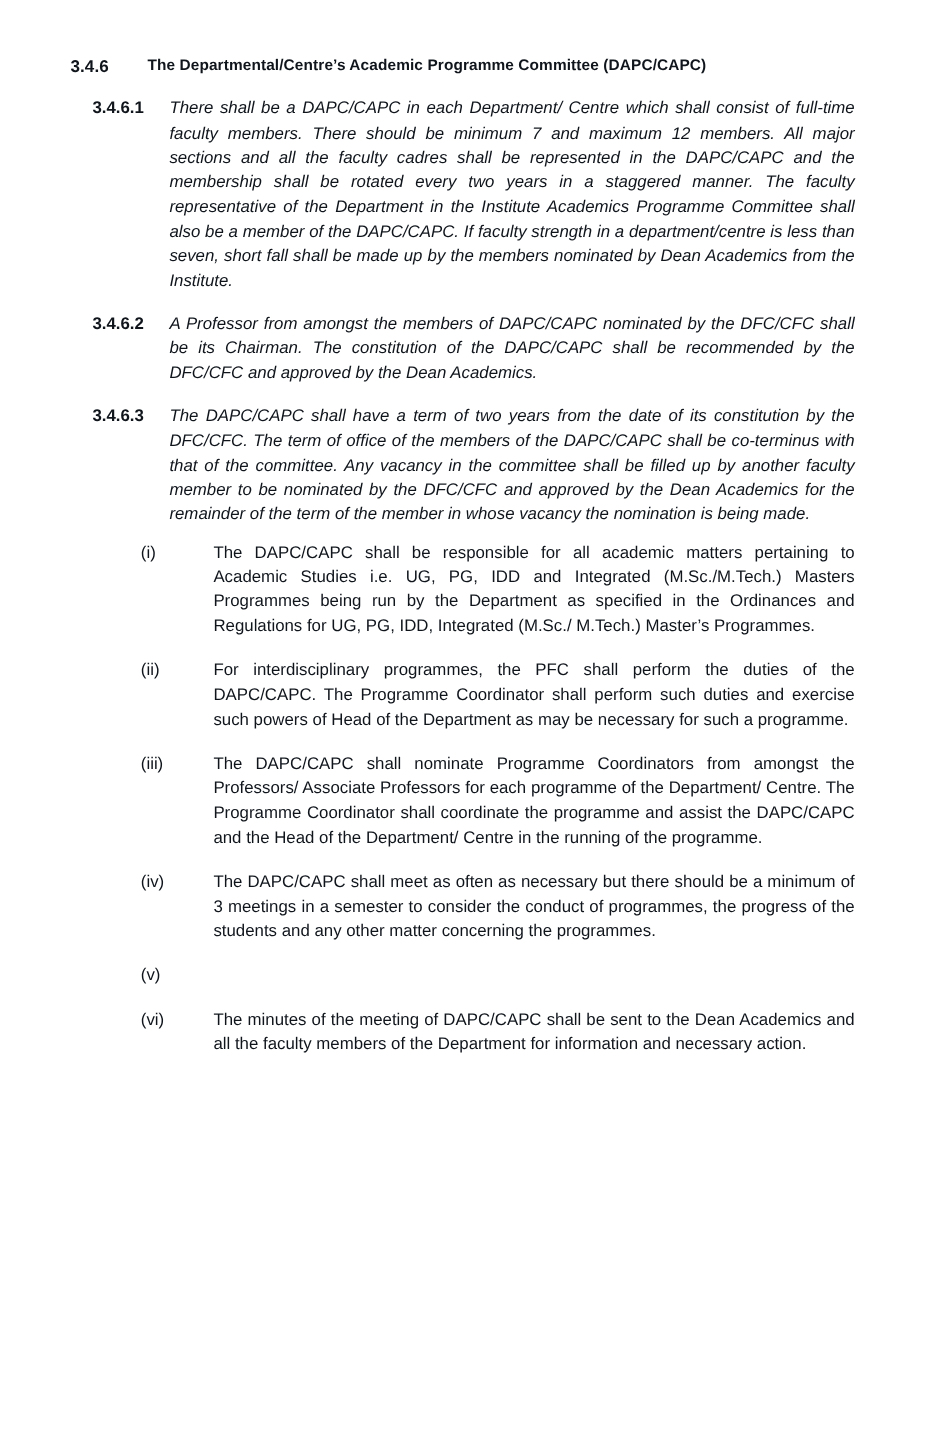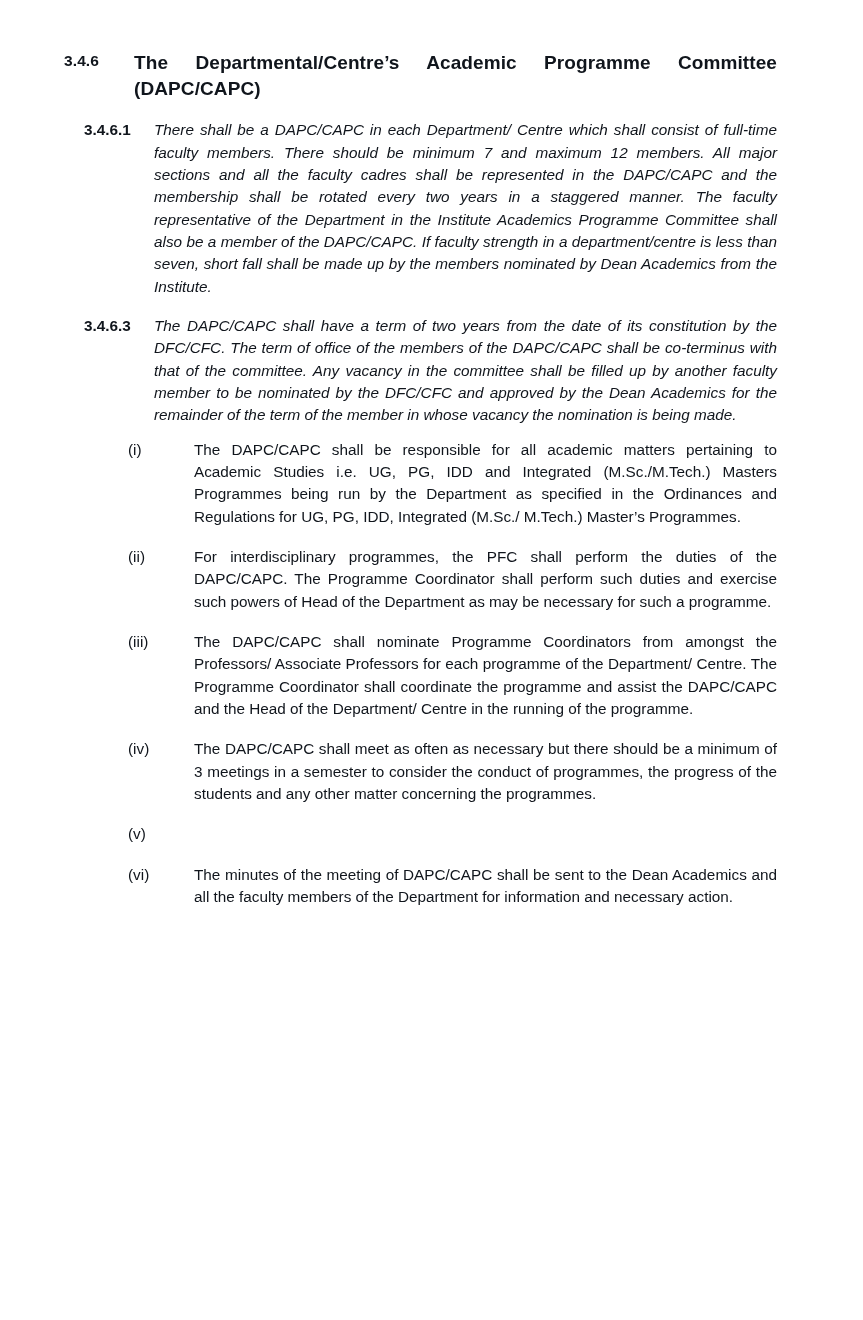--- a/index.html
+++ b/index.html
@@ -30,21 +30,21 @@
   .section-head .num {
     font-weight: bold;
     font-size: 15.5px;
     line-height: 1.38;
     width: 70px;
     flex: 0 0 70px;
     letter-spacing: 0.1px;
   }
   .section-head .txt {
     font-weight: bold;
-    font-size: 19px;
+    font-size: 14px;
     line-height: 1.38;
     flex: 1;
     text-align: justify;
     text-justify: inter-word;
     letter-spacing: 0.1px;
   }
 
   
   .clause {
     display: flex;
@@ -107,20 +107,24 @@
   <div class="section-head">
     <div class="num">3.4.6</div>
     <div class="txt">The Departmental/Centre’s Academic Programme Committee (DAPC/CAPC)</div>
   </div>
 
   <div class="clause">
     <div class="num">3.4.6.1</div>
     <div class="body">There shall be a DAPC/CAPC in each Department/ Centre which shall consist of full-time faculty members. There should be minimum 7 and maximum 12 members. All major sections and all the faculty cadres shall be represented in the DAPC/CAPC and the membership shall be rotated every two years in a staggered manner.  The faculty representative of the Department in the Institute Academics Programme Committee shall also be a member of the DAPC/CAPC. If faculty strength in a department/centre is less than seven, short fall shall be made up by the members nominated by Dean Academics from the Institute.</div>
   </div>
 
+  <div class="clause">
+    <div class="num">3.4.6.2</div>
+    <div class="body">A Professor from amongst the members of DAPC/CAPC nominated by the DFC/CFC shall be its Chairman. The constitution of the DAPC/CAPC shall be recommended by the DFC/CFC and approved by the Dean Academics.</div>
+  </div>
 
   <div class="clause">
     <div class="num">3.4.6.3</div>
     <div class="body">The DAPC/CAPC shall have a term of two years from the date of its constitution by the DFC/CFC. The term of office of the members of the DAPC/CAPC shall be co-terminus with that of the committee. Any vacancy in the committee shall be filled up by another faculty member to be nominated by the DFC/CFC and approved by the Dean Academics for the remainder of the term of the member in whose vacancy the nomination is being made.</div>
   </div>
 
 
   <div class="roman-list">
 
     <div class="roman-item">

